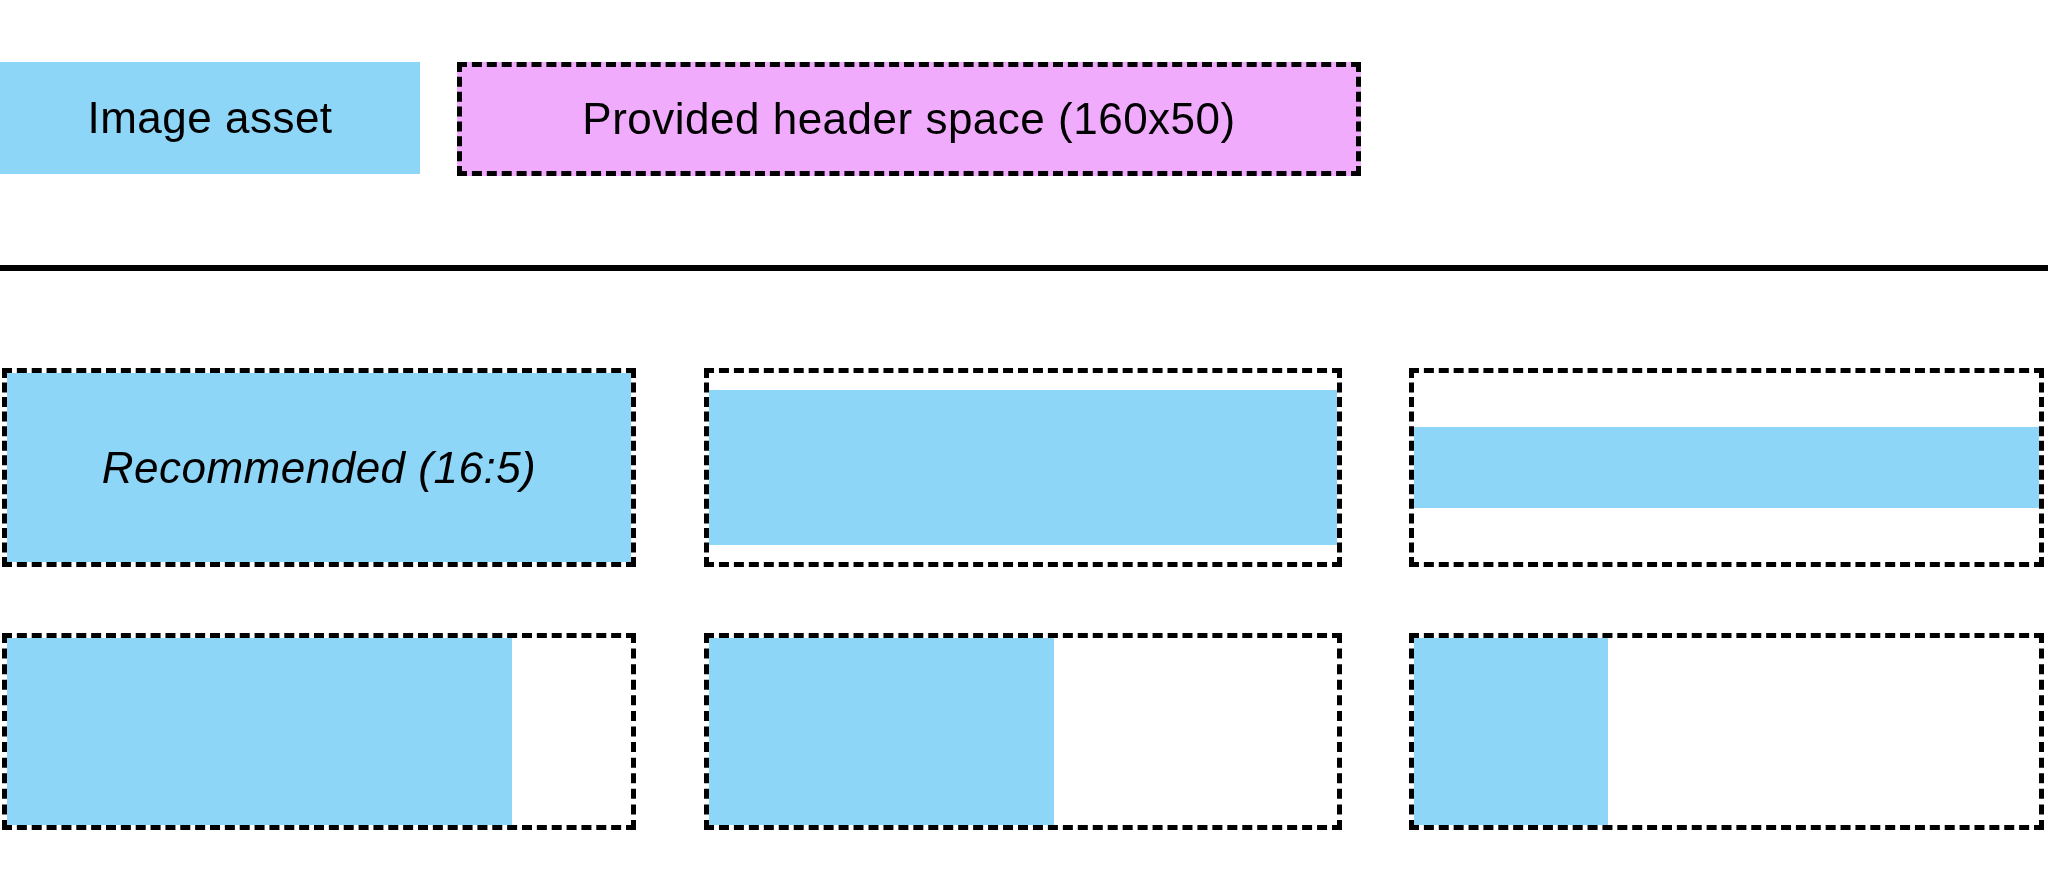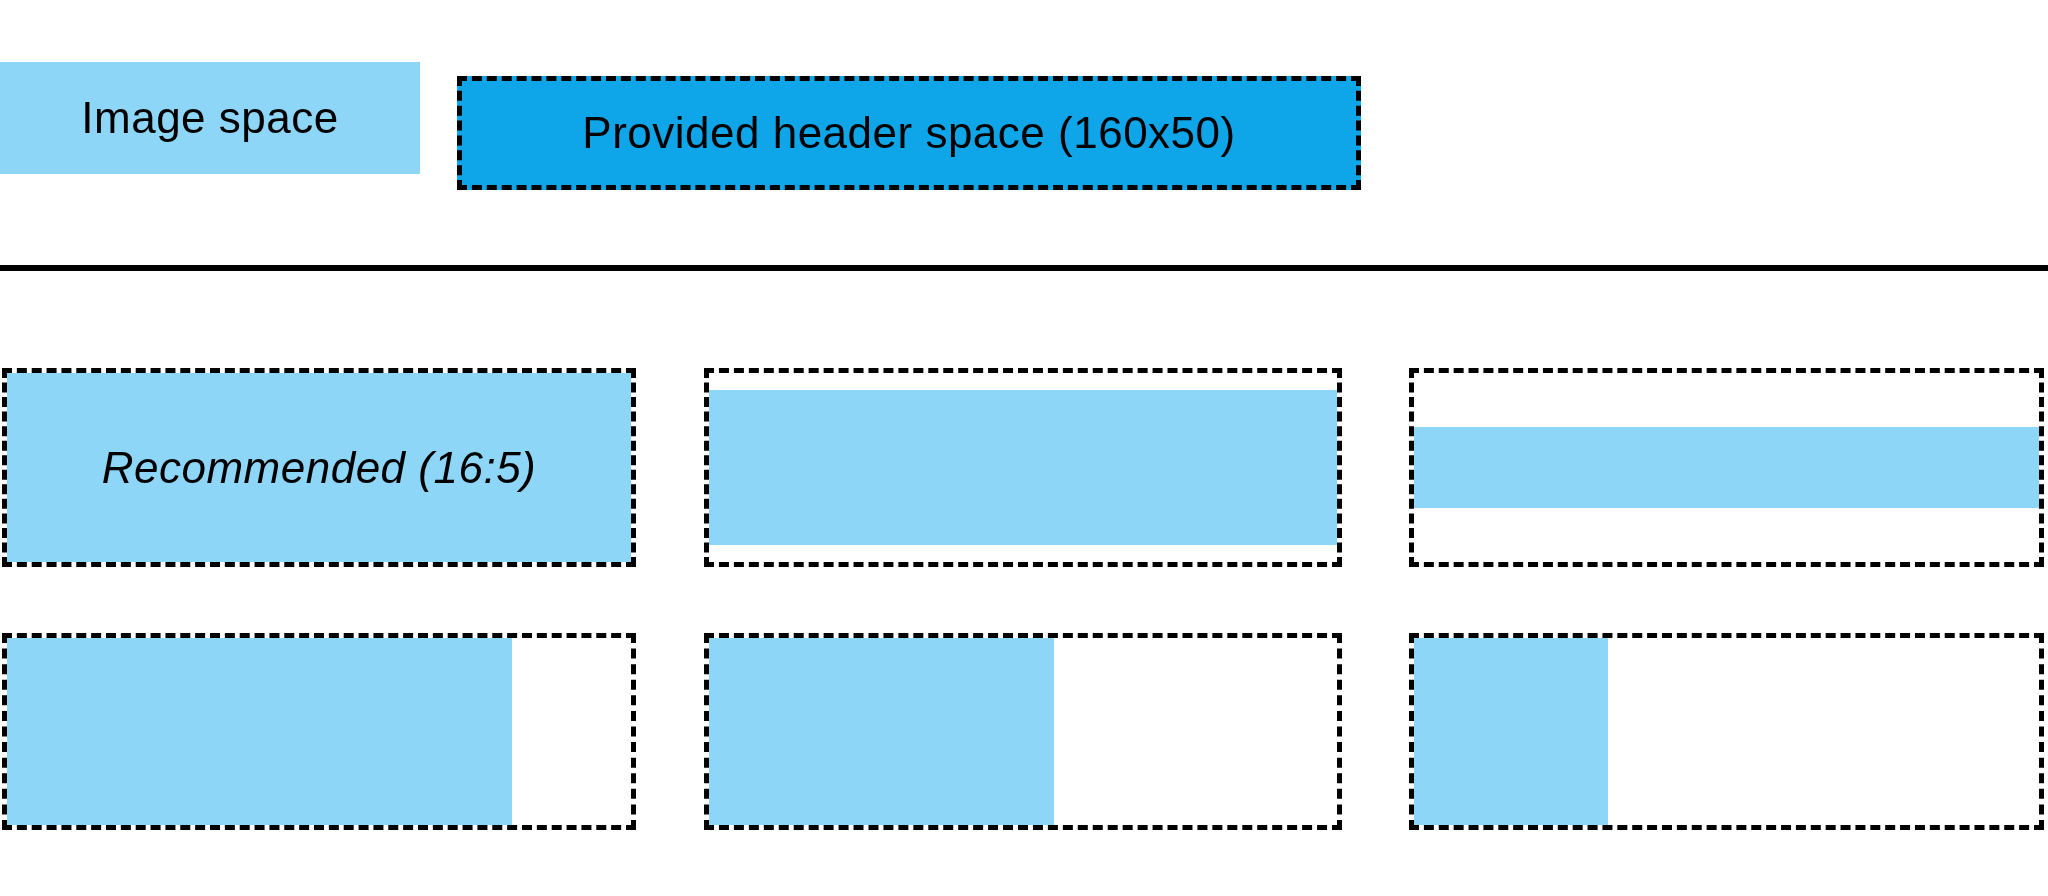--- a/index.html
+++ b/index.html
@@ -20,26 +20,26 @@
   }
   
   .legend-asset-swatch {
     position: absolute;
     left: 0; top: 62px;
     width: 420px; height: 112px;
     display: flex; align-items: center; justify-content: center;
   }
   .legend-header-space {
     position: absolute;
-    left: 457px; top: 76px;
+    left: 457px; top: 62px;
     width: 904px; height: 114px;
     box-sizing: border-box;
     border: 5px dashed #000000;
     display: flex; align-items: center; justify-content: center;
-    background: #0ea5e9;
+    background: #f0abfc;
   }
   
   .divider {
     position: absolute;
     left: 0; top: 265px;
     width: 2048px; height: 6px;
   }
   
   .ex-box {
     position: absolute;
@@ -60,21 +60,21 @@
     font-style: italic;
   }
   .row2 .asset-fill { height: 100%; }
 </style>
 </head>
 <body>
 
 <div class="canvas">
 
   <div class="legend-asset-swatch" style="background: rgb(141, 214, 247);">
-    <span class="label-text">Image space</span>
+    <span class="label-text">Image asset</span>
   </div>
 
   <div class="legend-header-space">
     <span class="label-text">Provided header space (160x50)</span>
   </div>
 
   <div class="divider" style="background: rgb(0, 0, 0);"></div>
 
   <div class="ex-box row1 col1">
     <div class="asset-fill" style="background: rgb(141, 214, 247); width: 100%; height: 100%;">

